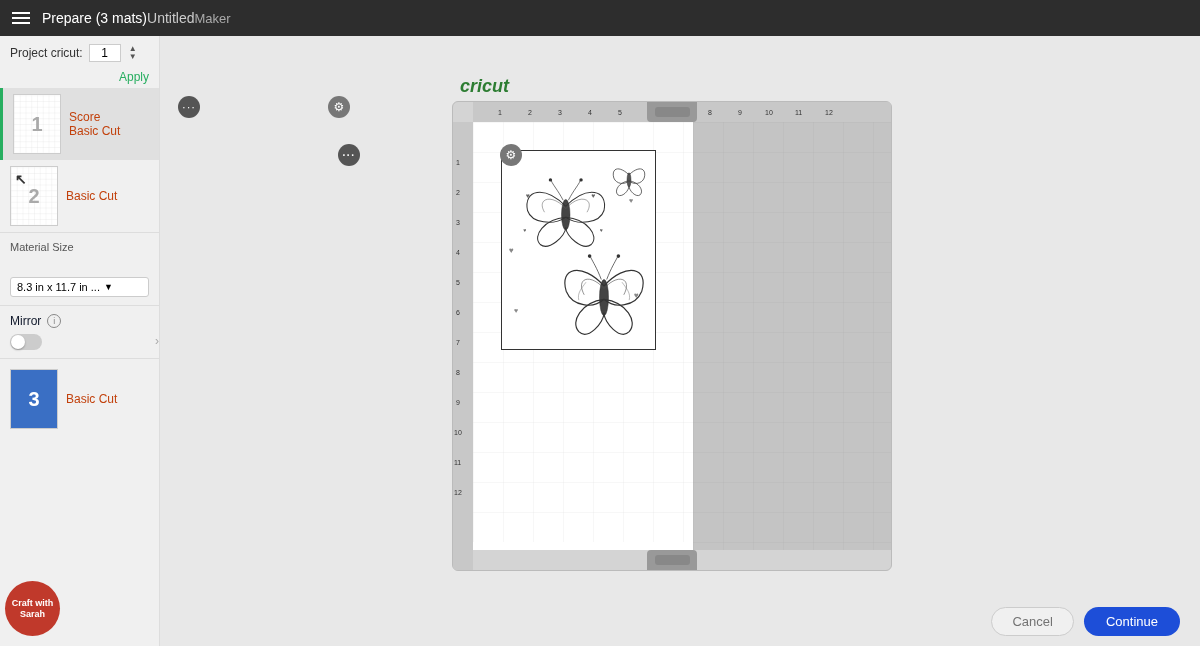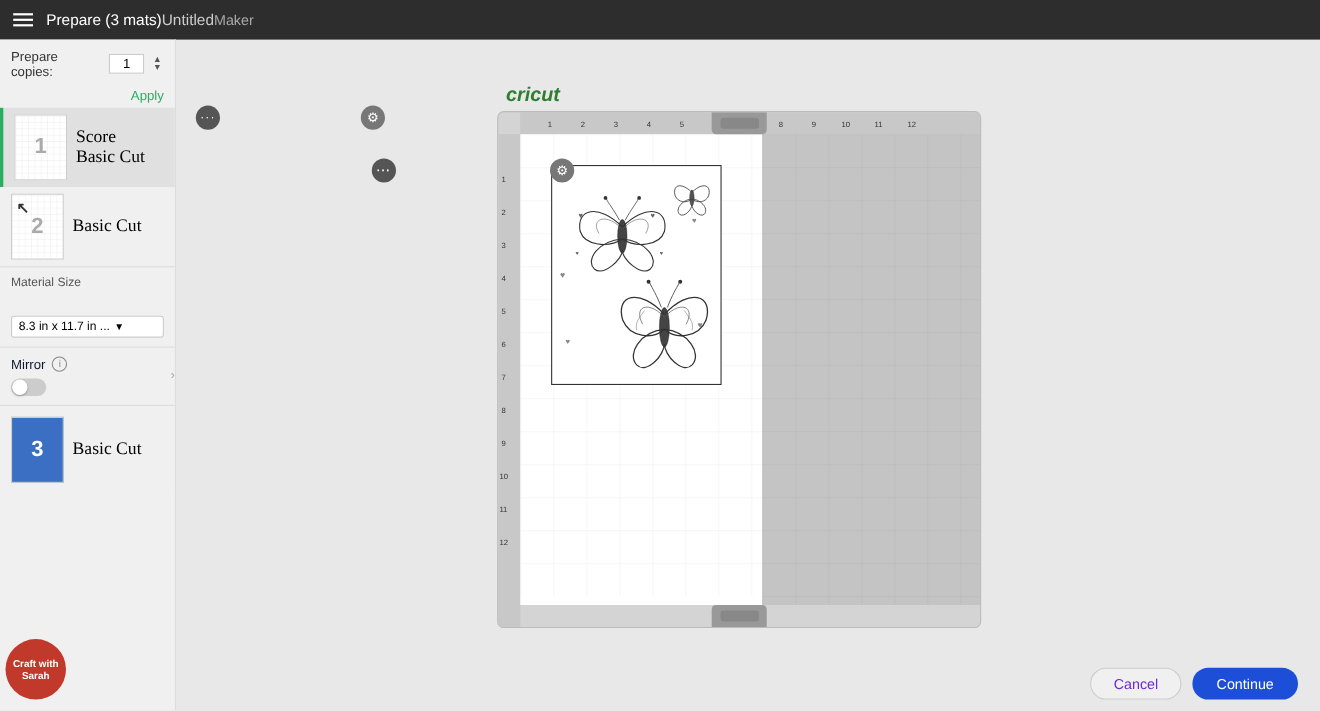--- a/index.html
+++ b/index.html
@@ -106,21 +106,21 @@
     }
     .mat-thumb.blue-mat { background: #3a6fc4; color: #fff; }
     .mat-thumb-number {
       position: absolute;
       top: 50%;
       left: 50%;
       transform: translate(-50%, -50%);
       font-size: 20px;
       font-weight: bold;
     }
-    .mat-label { font-size: 16px; color: #000000; font-family: Liberation Serif, serif; }
+    .mat-label { font-size: 12px; color: #c2410c; }
 
     
     .material-section {
       padding: 8px 10px;
       border-top: 1px solid #ddd;
     }
     .material-label { font-size: 11px; color: #555; margin-bottom: 4px; }
     .material-select {
       display: flex;
       align-items: center;
@@ -344,21 +344,21 @@
       gap: 10px;
       background: #e8e8e8;
     }
     .btn-cancel {
       background: #f0f0f0;
       border: 1px solid #ccc;
       border-radius: 20px;
       padding: 6px 20px;
       font-size: 13px;
       cursor: pointer;
-      color: #6d28d9;
+      color: #737373;
     }
     .btn-continue {
       background: #1d4ed8;
       border: none;
       border-radius: 20px;
       padding: 7px 22px;
       font-size: 13px;
       cursor: pointer;
       color: #fff;
       font-weight: 500;
@@ -396,21 +396,21 @@
   </div>
   <div class="topbar-center">Untitled</div>
   <div class="topbar-right">Maker</div>
 </div>
 
 <div class="layout">
 
   <div class="sidebar">
 
     <div class="project-copies">
-      <span>Prepare copies:</span>
+      <span>Project cricut:</span>
       <div class="copies-input-wrap">
         <input class="copies-number" type="text" value="1" style="">
       </div>
       <div class="copies-arrows">
         <button class="arrow-btn">▲</button>
         <button class="arrow-btn">▼</button>
       </div>
     </div>
     <div class="apply-row">
       <button class="apply-btn">Apply</button>

